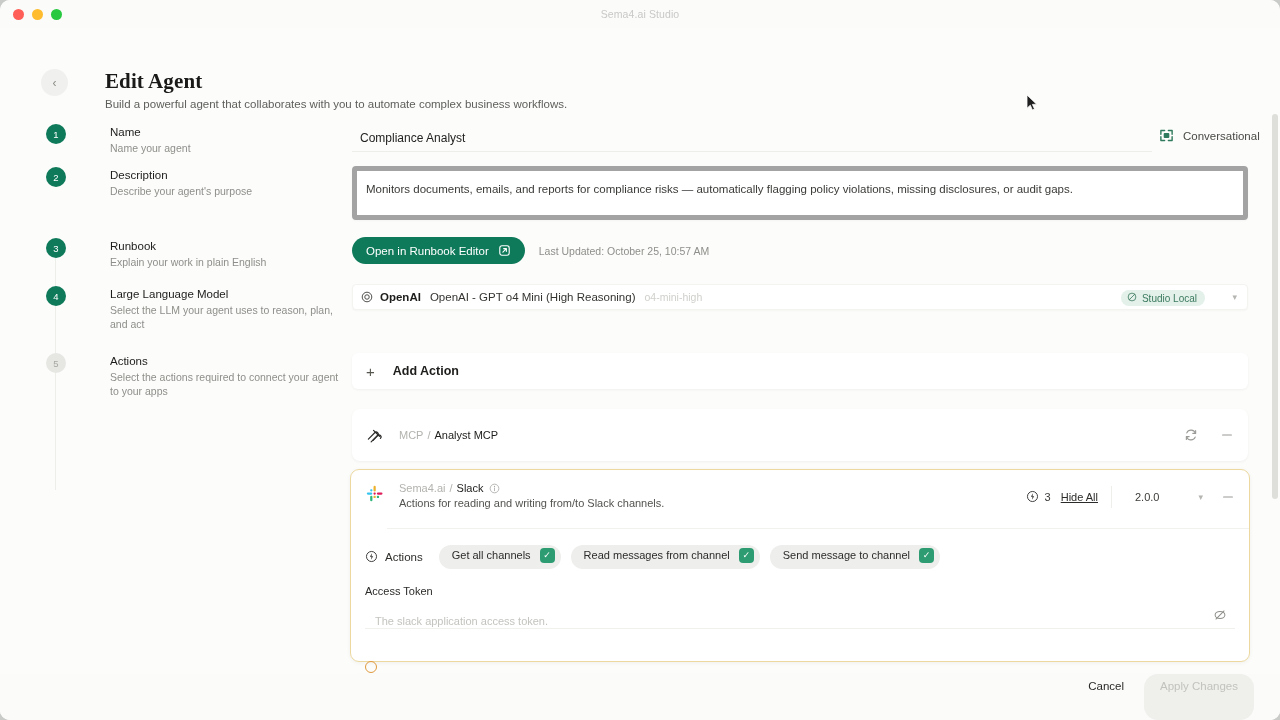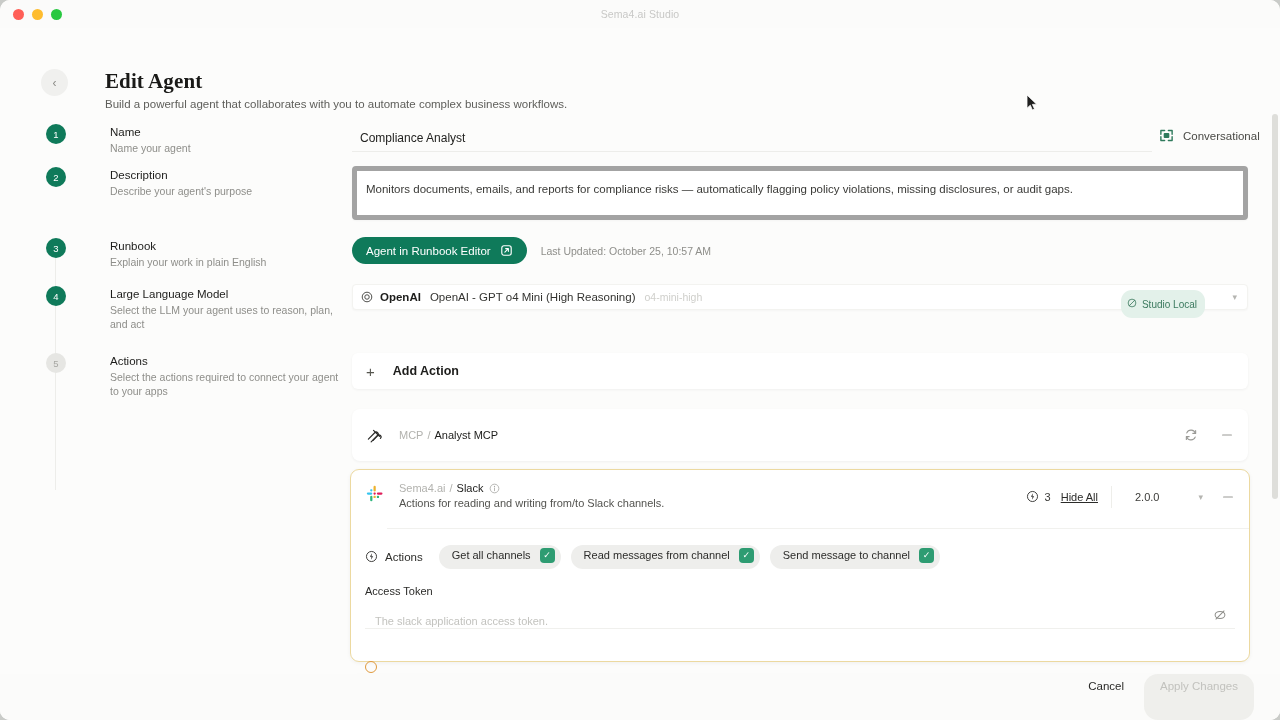--- a/index.html
+++ b/index.html
@@ -158,21 +158,21 @@
     box-shadow: 0 1px 2px rgba(0,0,0,.03);
   }
   .llm-provider-icon { margin-right: 7px; display: flex; }
   .llm-provider { font-size: 11.5px; font-weight: bold; color: #1d1d1b; margin-right: 9px; }
   .llm-model { font-size: 11.5px; color: #343431; }
   .llm-slug { font-size: 10.5px; color: #cfcfcb; margin-left: 9px; }
   .studio-chip {
     position: absolute; right: 42px; top: 5px;
     background: #e3f1ea; color: #3c7a5f;
     border-radius: 11px;
-    height: 28px; padding: 0 8px 0 6px;
+    height: 16px; padding: 0 8px 0 6px;
     display: flex; align-items: center; gap: 5px;
     font-size: 10px;
   }
   .llm-caret { position: absolute; right: 10px; top: 7px; color: #b5b5b1; font-size: 9px; }
 
   .cant-find {
     position: absolute; left: 0; top: 288px;
     font-size: 10.5px; color: #b9b9b5;
   }
   .cant-find a {
@@ -390,21 +390,21 @@
             <rect x="5" y="5.3" width="6" height="5.4" rx="1" fill="#2f7a5c"></rect>
           </svg>
         </span>
         <span>Conversational</span>
       </div>
 
       <div class="field-desc">Monitors documents, emails, and reports for compliance risks — automatically flagging policy violations, missing disclosures, or audit gaps.</div>
 
       <div class="runbook-row">
         <div class="btn-runbook">
-          <span>Agent in Runbook Editor</span>
+          <span>Open in Runbook Editor</span>
           <span class="ext-icon">
             <svg width="13" height="13" viewBox="0 0 16 16">
               <rect x="2.2" y="2.2" width="11.6" height="11.6" rx="2.6" fill="none" stroke="#ffffff" stroke-width="1.4"></rect>
               <path d="M6 10 L10.2 5.8 M7 5.7h3.3v3.3" stroke="#ffffff" stroke-width="1.4" fill="none" stroke-linecap="round" stroke-linejoin="round"></path>
             </svg>
           </span>
         </div>
         <div class="last-updated">Last Updated: October 25, 10:57 AM</div>
       </div>
 

